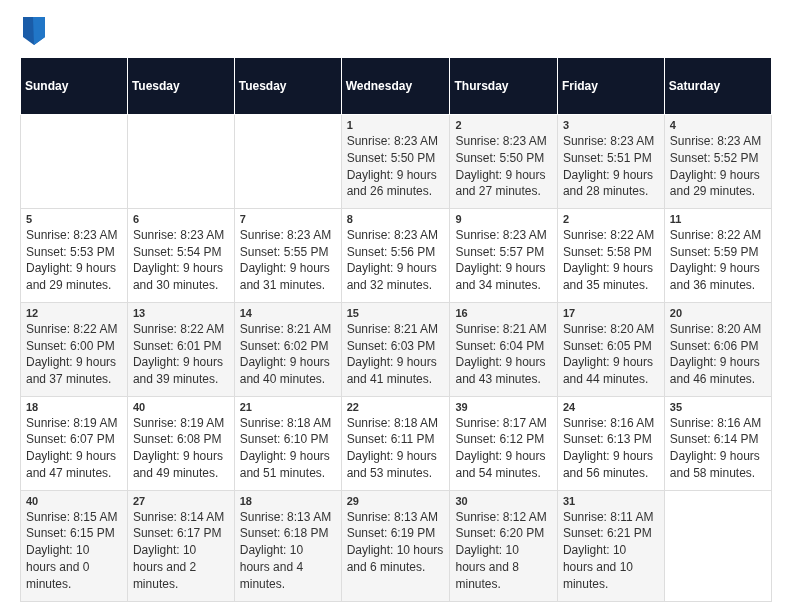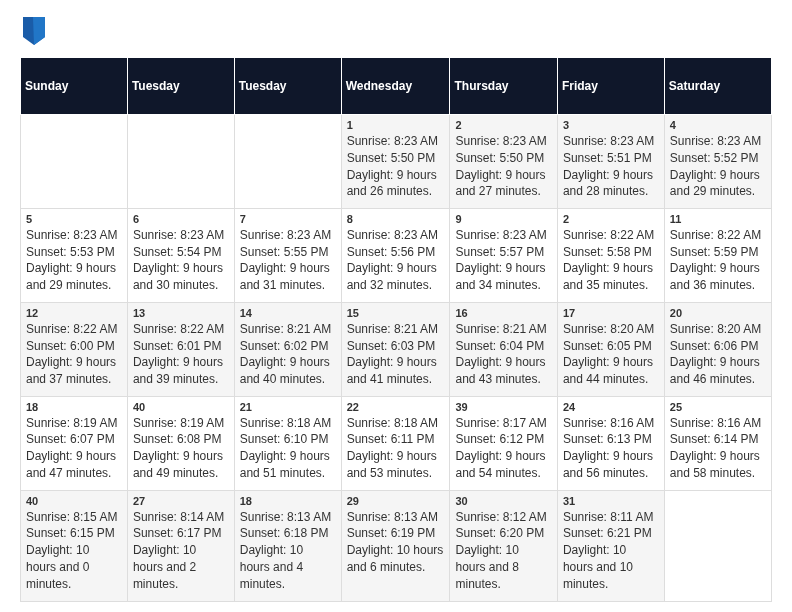--- a/index.html
+++ b/index.html
@@ -224,21 +224,21 @@
           </td>
           <td>
             <span class="day-num">39</span>
             <div class="day-info">Sunrise: 8:17 AM<br>Sunset: 6:12 PM<br>Daylight: 9 hours and 54 minutes.</div>
           </td>
           <td>
             <span class="day-num">24</span>
             <div class="day-info">Sunrise: 8:16 AM<br>Sunset: 6:13 PM<br>Daylight: 9 hours and 56 minutes.</div>
           </td>
           <td>
-            <span class="day-num">25</span>
+            <span class="day-num">35</span>
             <div class="day-info">Sunrise: 8:16 AM<br>Sunset: 6:14 PM<br>Daylight: 9 hours and 58 minutes.</div>
           </td>
         </tr>
         <tr>
           <td>
             <span class="day-num">40</span>
             <div class="day-info">Sunrise: 8:15 AM<br>Sunset: 6:15 PM<br>Daylight: 10 hours and 0 minutes.</div>
           </td>
           <td>
             <span class="day-num">27</span>

